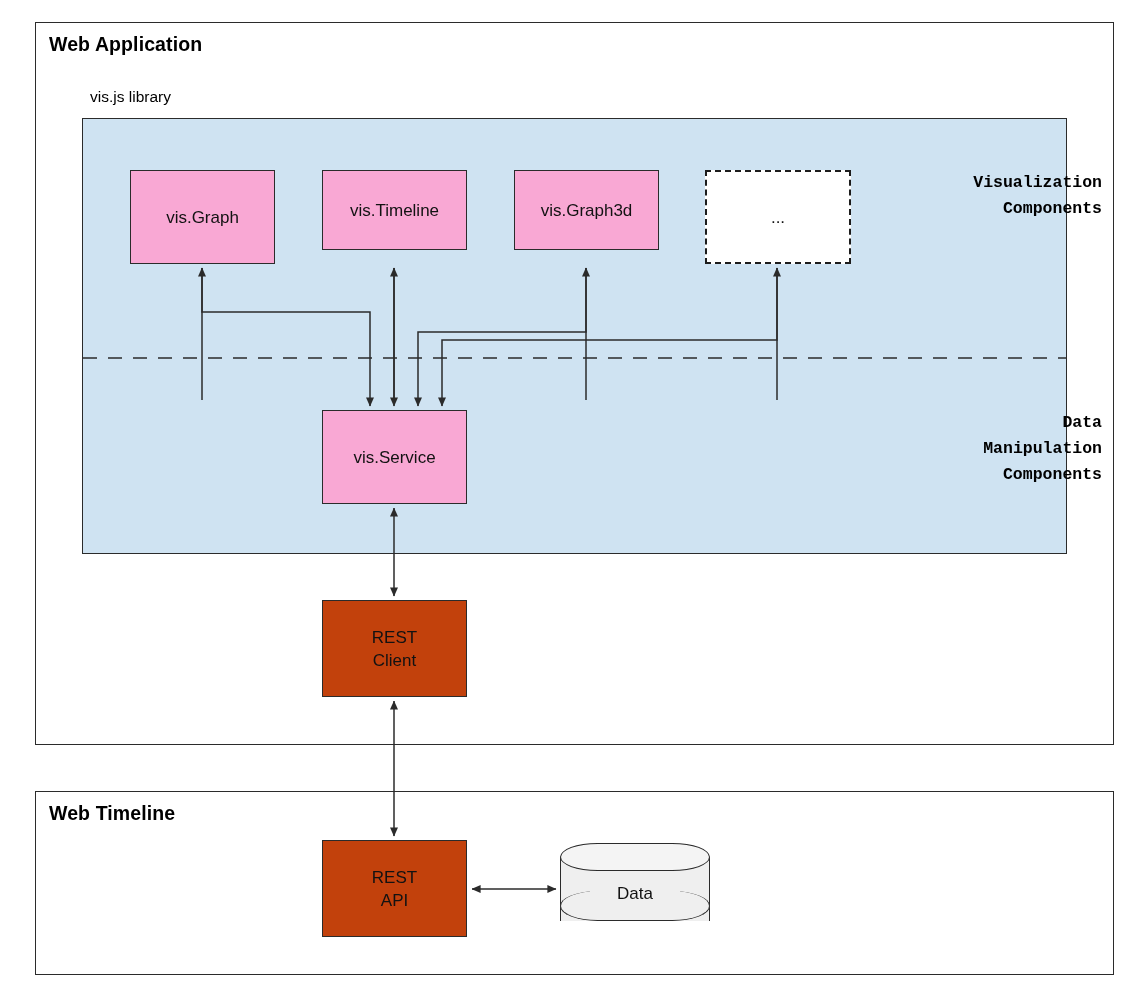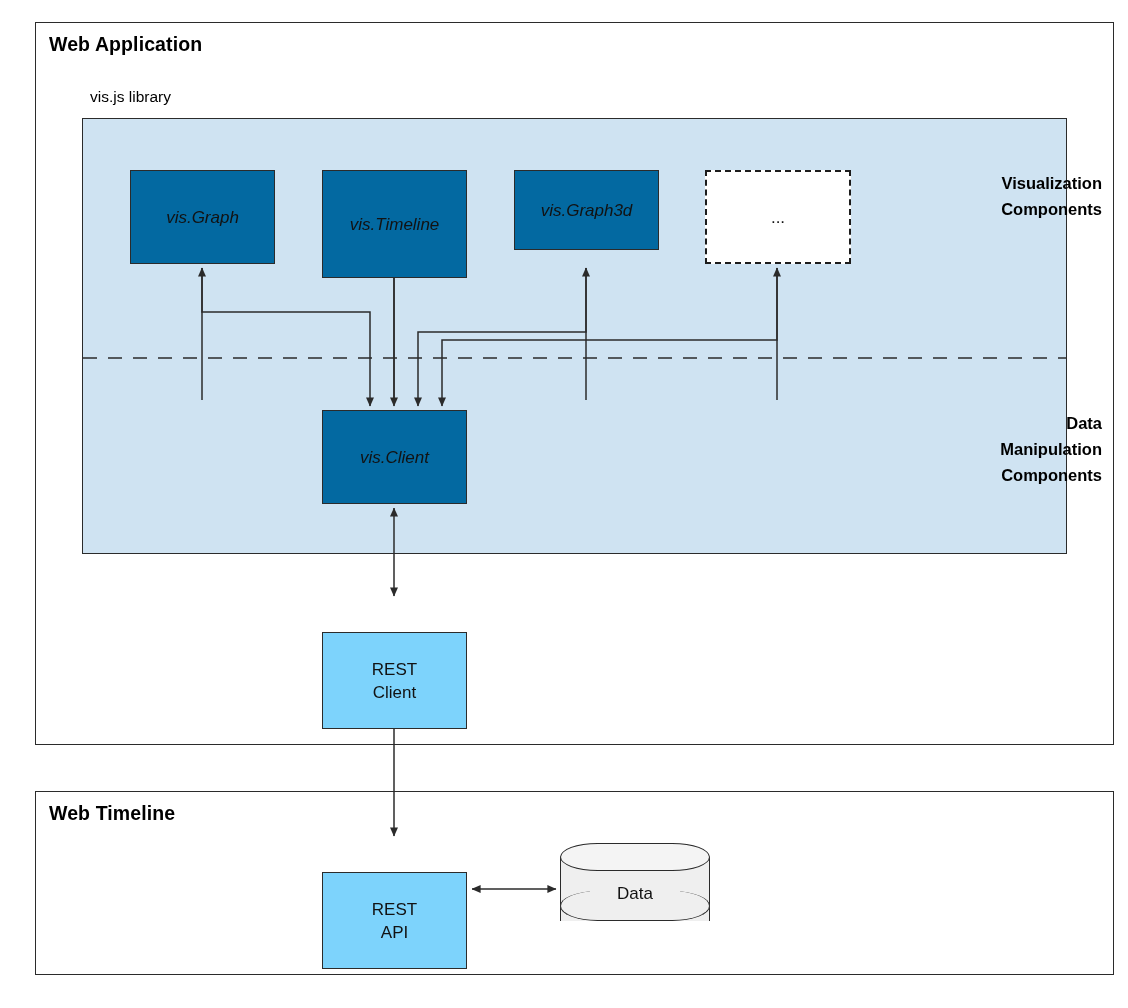--- a/index.html
+++ b/index.html
@@ -78,20 +78,21 @@
 
   
   .group-label {
     position: absolute;
     text-align: right;
     font-size: 16.5px;
     font-weight: bold;
     line-height: 26px;
     color: #000000;
     white-space: pre-line;
+    font-family: Liberation Mono, monospace;
   }
   #label-visualization {
     right: 36px; top: 170px;
     width: 260px;
   }
   #label-data-manipulation {
     right: 36px; top: 410px;
     width: 260px;
   }
 
@@ -103,35 +104,33 @@
     align-items: center;
     justify-content: center;
     text-align: center;
     font-size: 17px;
     line-height: 23px;
     color: #121212;
     white-space: pre-line;
   }
   .node.solid {
     border: 1.5px solid #2b2b2b;
-    background: #0369a1;
-    font-style: italic;
+    background: #f9a8d4;
   }
   .node.dashed {
     border: 2px dashed #1c1c1c;
     background: #ffffff;
   }
   .node.gray {
     border: 1.5px solid #2b2b2b;
-    background: #7dd3fc;
-    margin-top: 32px;
+    background: #c2410c;
   }
 
   #node-vis-graph    { left: 120px; top: 170px; width: 145px; height: 94px; }
-  #node-vis-timeline { left: 312px; top: 170px; width: 145px; height: 108px; }
+  #node-vis-timeline { left: 312px; top: 170px; width: 145px; height: 80px; }
   #node-vis-graph3d  { left: 504px; top: 170px; width: 145px; height: 80px; }
   #node-more         { left: 695px; top: 170px; width: 146px; height: 94px; }
   #node-vis-dataset  { left: 312px; top: 410px; width: 145px; height: 94px; }
   #node-rest-client  { left: 312px; top: 600px; width: 145px; height: 97px; }
   #node-rest-api     { left: 312px; top: 840px; width: 145px; height: 97px; }
 
   
   #node-data-store {
     position: absolute;
     left: 550px; top: 843px;
@@ -235,21 +234,21 @@
 Components</div>
 
   <div class="node solid" id="node-vis-graph">vis.Graph</div>
 
   <div class="node solid" id="node-vis-timeline">vis.Timeline</div>
 
   <div class="node solid" id="node-vis-graph3d">vis.Graph3d</div>
 
   <div class="node dashed" id="node-more">...</div>
 
-  <div class="node solid" id="node-vis-dataset">vis.Client</div>
+  <div class="node solid" id="node-vis-dataset">vis.Service</div>
 
   <div class="node gray" id="node-rest-client">REST
 Client</div>
 
   <div class="node gray" id="node-rest-api">REST
 API</div>
 
   <div id="node-data-store">
     <div class="cyl-body"></div>
     <div class="cyl-bottom"></div>

